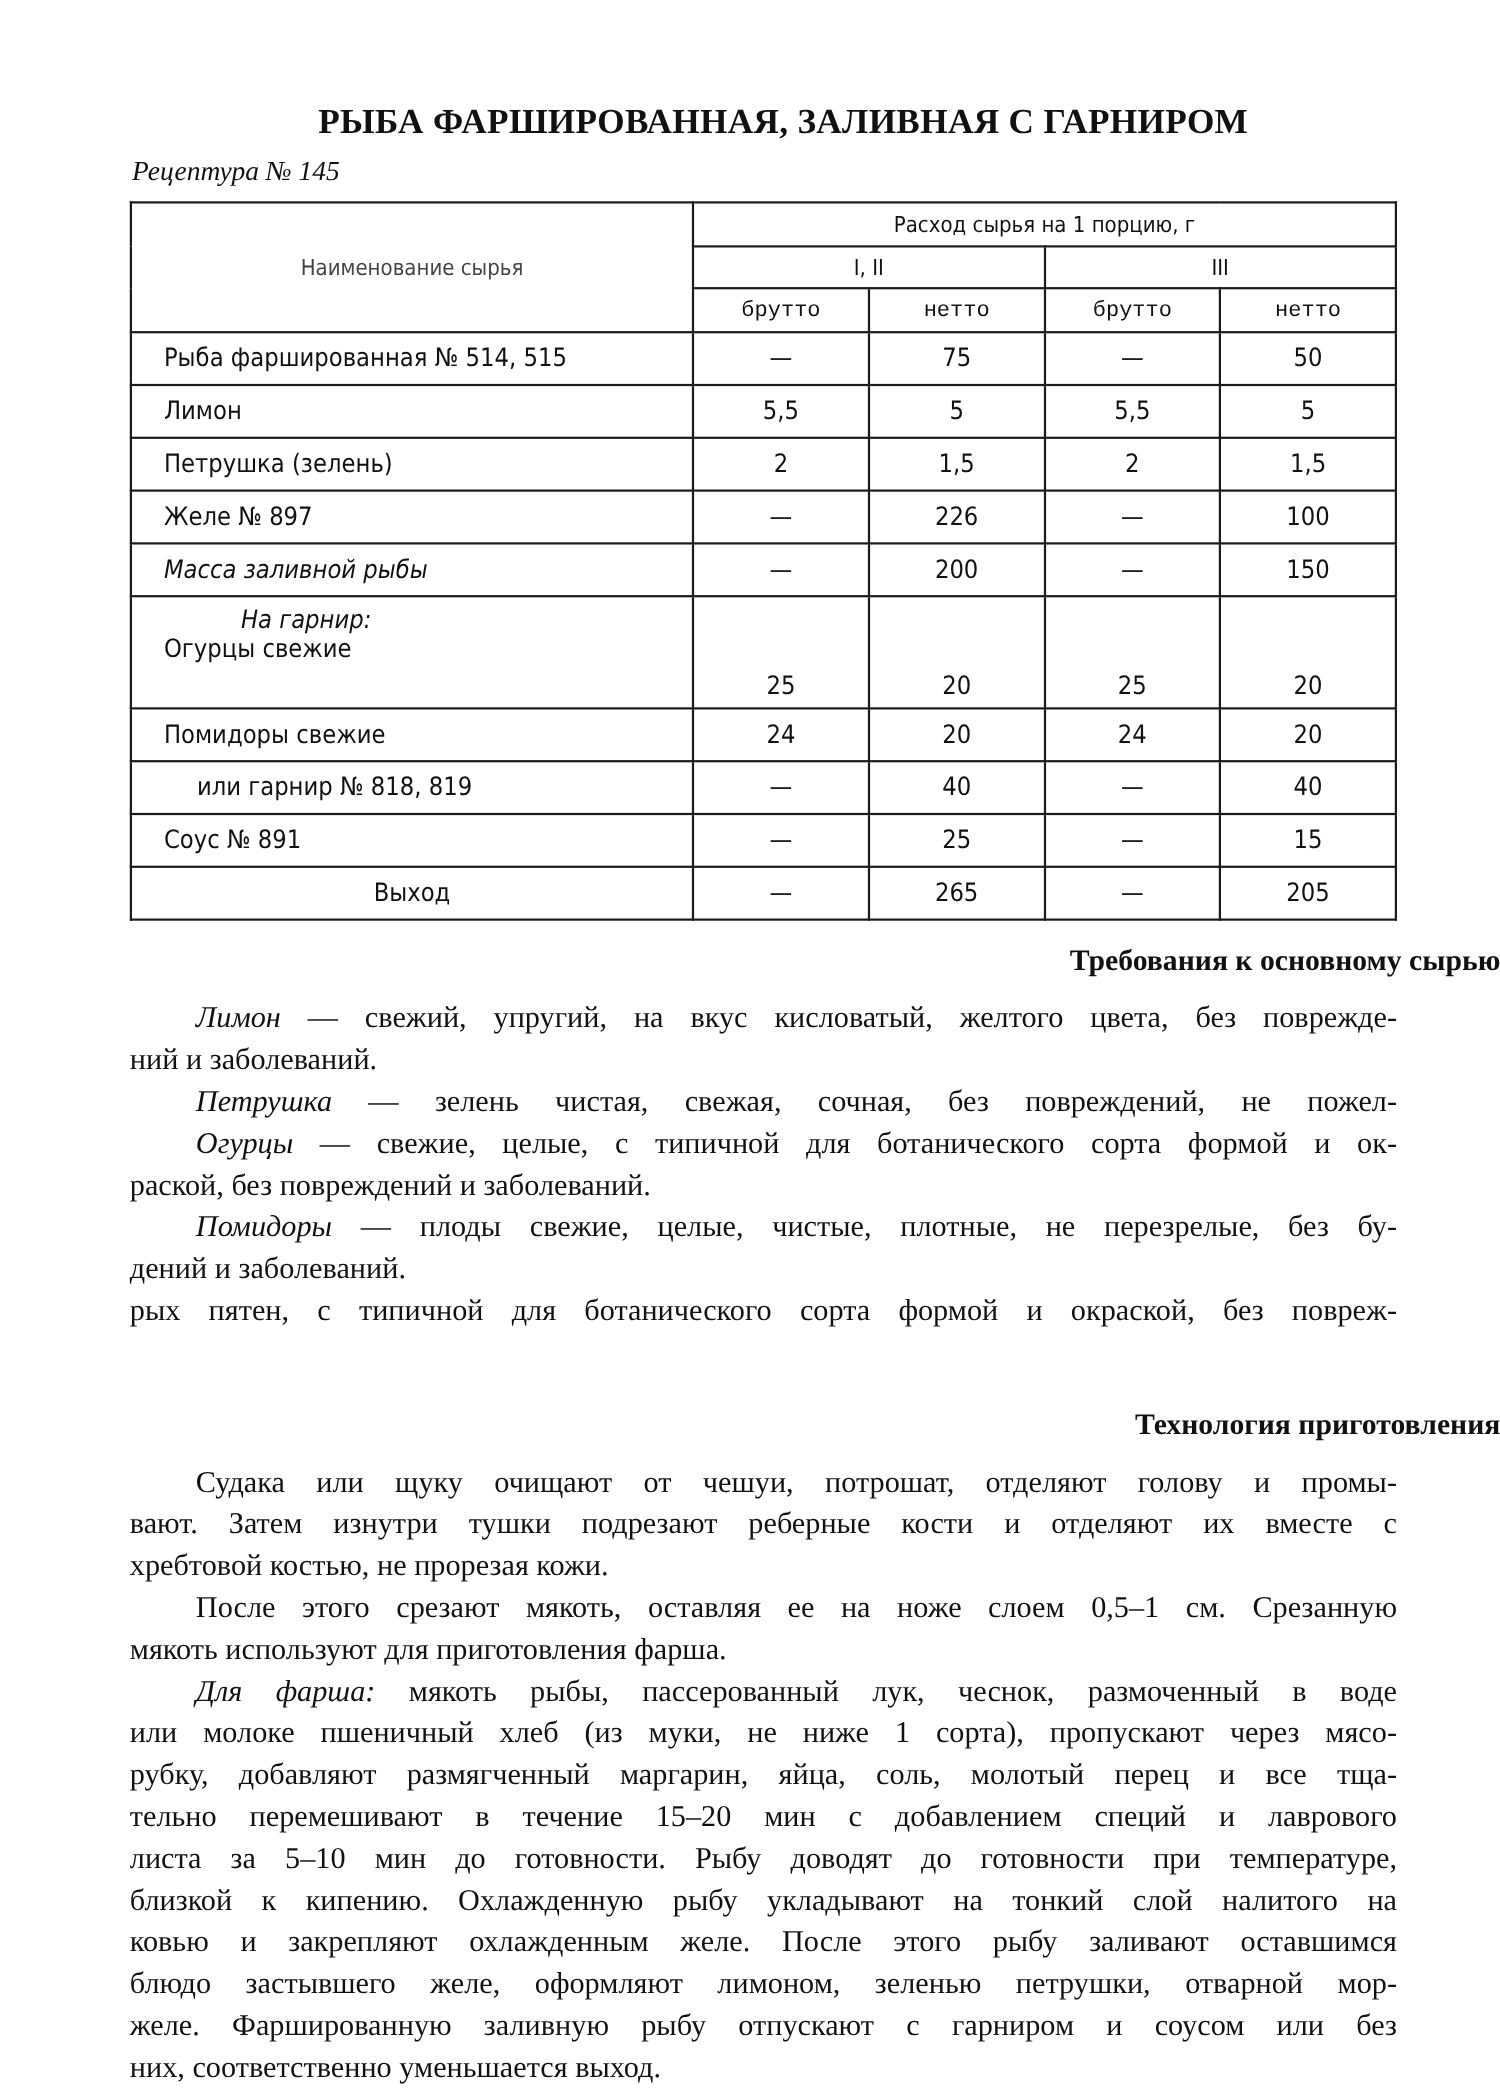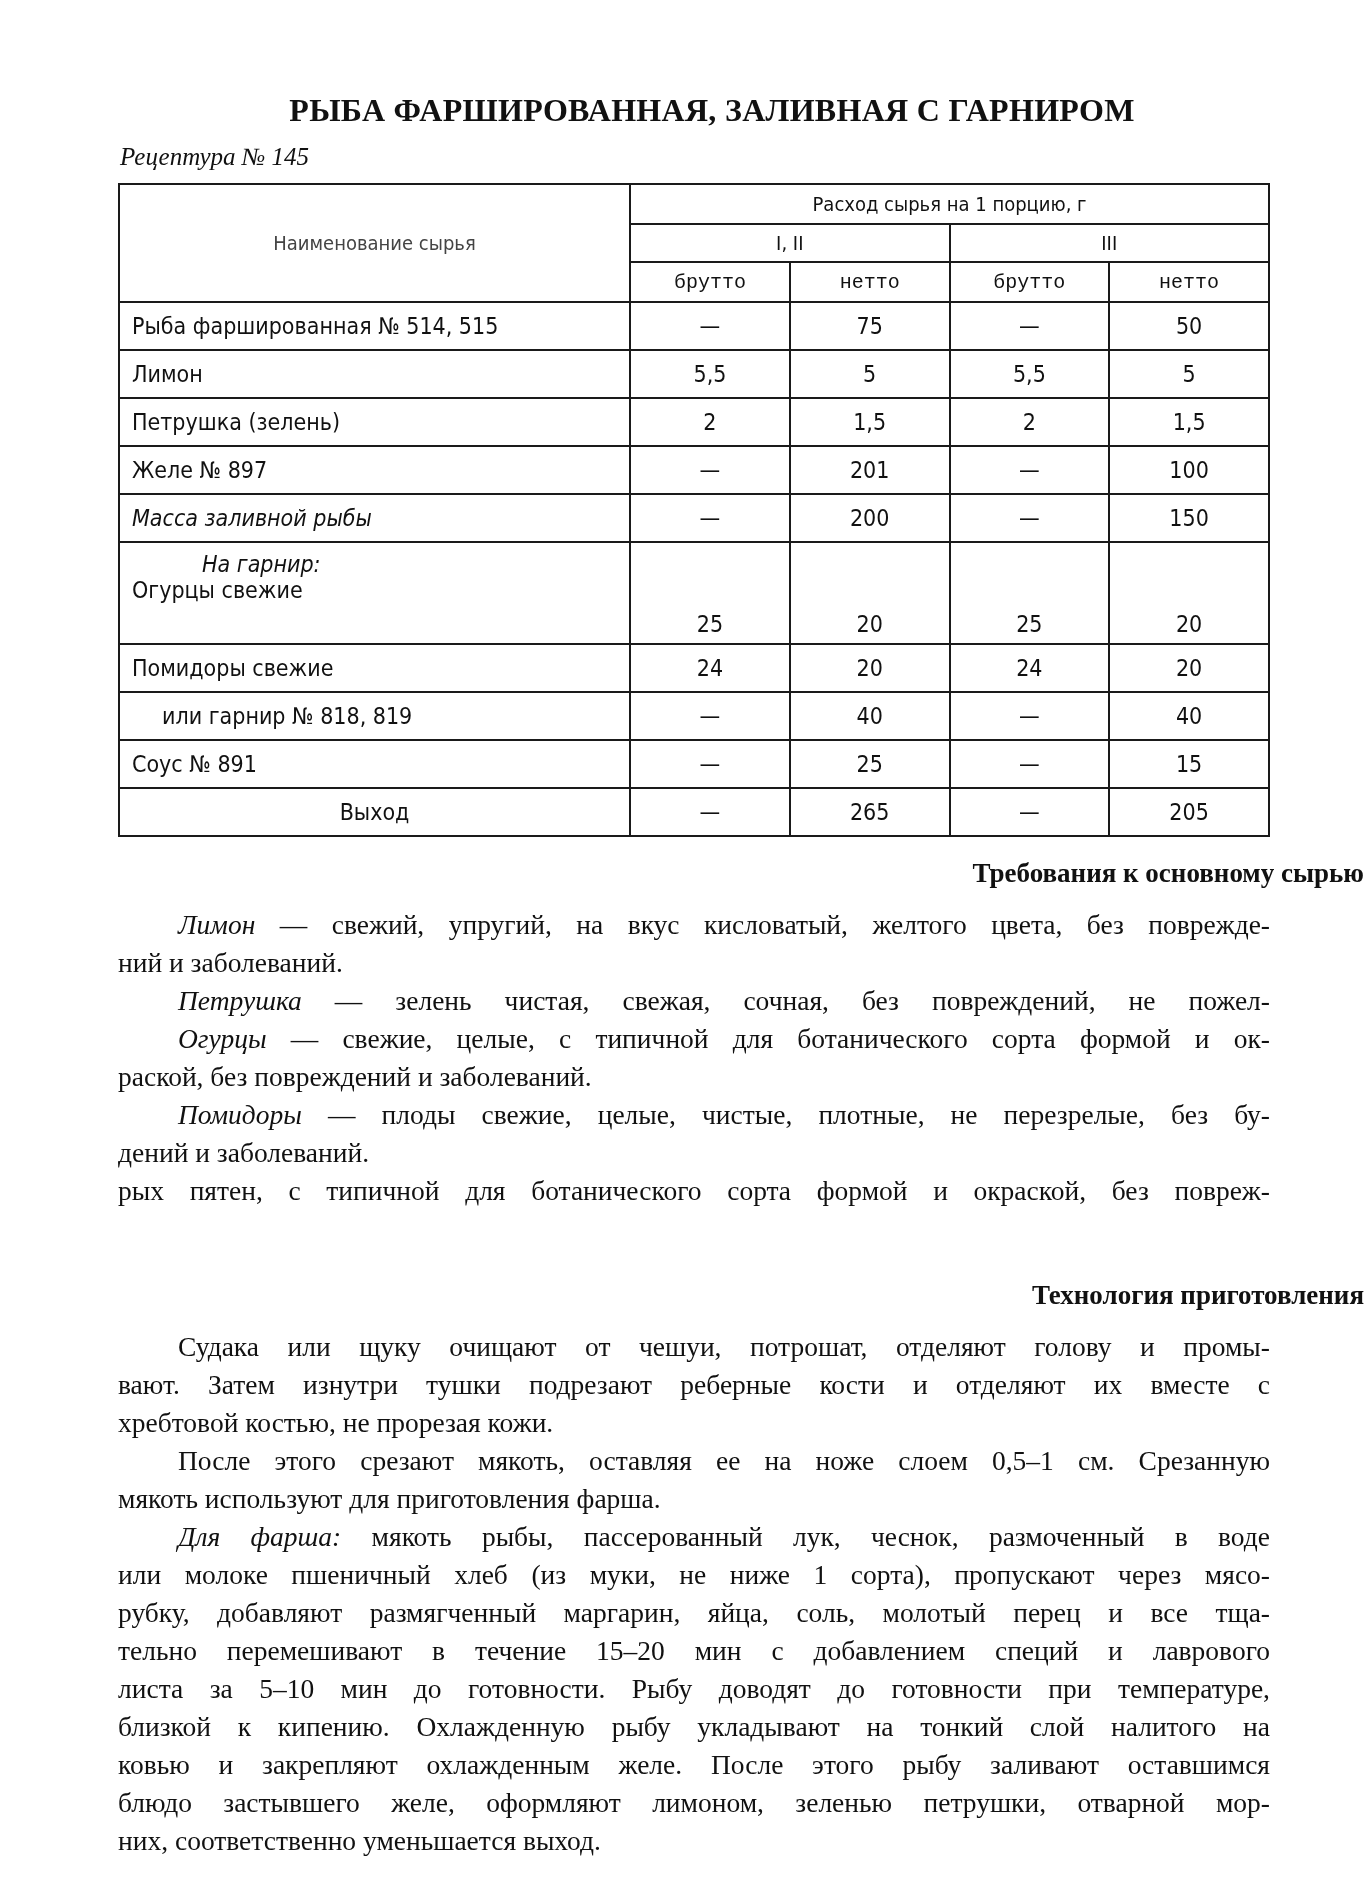--- a/index.html
+++ b/index.html
@@ -45,21 +45,21 @@
       font-weight: normal;
       padding: 0;
     }
     table.recipe th { font-size: 20px; }
     .hdr-top { height: 40px; }
     .hdr-mid { height: 38px; }
     .hdr-bot { height: 40px; font-family: Liberation Mono, monospace; }
     .col-name { width: 512px; }
     .col-val { width: 160px; }
     .row td { height: 46px; }
-    .row td.name { padding-left: 12px; text-align: left; }
+    .row td.name { padding-left: 29px; text-align: left; }
     .row td.val { text-align: center; }
     .row.tall td { height: 86px; vertical-align: bottom; padding-bottom: 6px; }
     .row.tall td.name { vertical-align: top; padding-top: 8px; }
     .row .indent-sub { padding-left: 70px; display: block; }
     .row .indent-more { padding-left: 30px; }
     .italic { font-style: italic; }
     .bold { font-weight: bold; }
     .center { text-align: center; }
     .name-header { color: #444; font-size: 20px; }
 
@@ -133,21 +133,21 @@
     <tr class="row">
       <td class="name">Петрушка (зелень)</td>
       <td class="val">2</td>
       <td class="val">1,5</td>
       <td class="val">2</td>
       <td class="val">1,5</td>
     </tr>
     <tr class="row">
       <td class="name">Желе № 897</td>
       <td class="val">—</td>
-      <td class="val">201</td>
+      <td class="val">226</td>
       <td class="val">—</td>
       <td class="val">100</td>
     </tr>
     <tr class="row">
       <td class="name italic">Масса заливной рыбы</td>
       <td class="val">—</td>
       <td class="val">200</td>
       <td class="val">—</td>
       <td class="val">150</td>
     </tr>
@@ -214,14 +214,15 @@
   <span class="line para-first">После этого срезают мякоть, оставляя ее на ноже слоем 0,5–1 см. Срезанную</span>
   <span class="line last">мякоть используют для приготовления фарша.</span>
   <span class="line para-first"><span class="term">Для фарша:</span><span> мякоть рыбы, пассерованный лук, чеснок, размоченный в воде</span></span>
   <span class="line">или молоке пшеничный хлеб (из муки, не ниже 1 сорта), пропускают через мясо-</span>
   <span class="line">рубку, добавляют размягченный маргарин, яйца, соль, молотый перец и все тща-</span>
   <span class="line">тельно перемешивают в течение 15–20 мин с добавлением специй и лаврового</span>
   <span class="line">листа за 5–10 мин до готовности. Рыбу доводят до готовности при температуре,</span>
   <span class="line">близкой к кипению. Охлажденную рыбу укладывают на тонкий слой налитого на</span>
   <span class="line">ковью и закрепляют охлажденным желе. После этого рыбу заливают оставшимся</span>
   <span class="line">блюдо застывшего желе, оформляют лимоном, зеленью петрушки, отварной мор-</span>
+  <span class="line">желе. Фаршированную заливную рыбу отпускают с гарниром и соусом или без</span>
   <span class="line last">них, соответственно уменьшается выход.</span>
 </div>
 
 </body></html>

